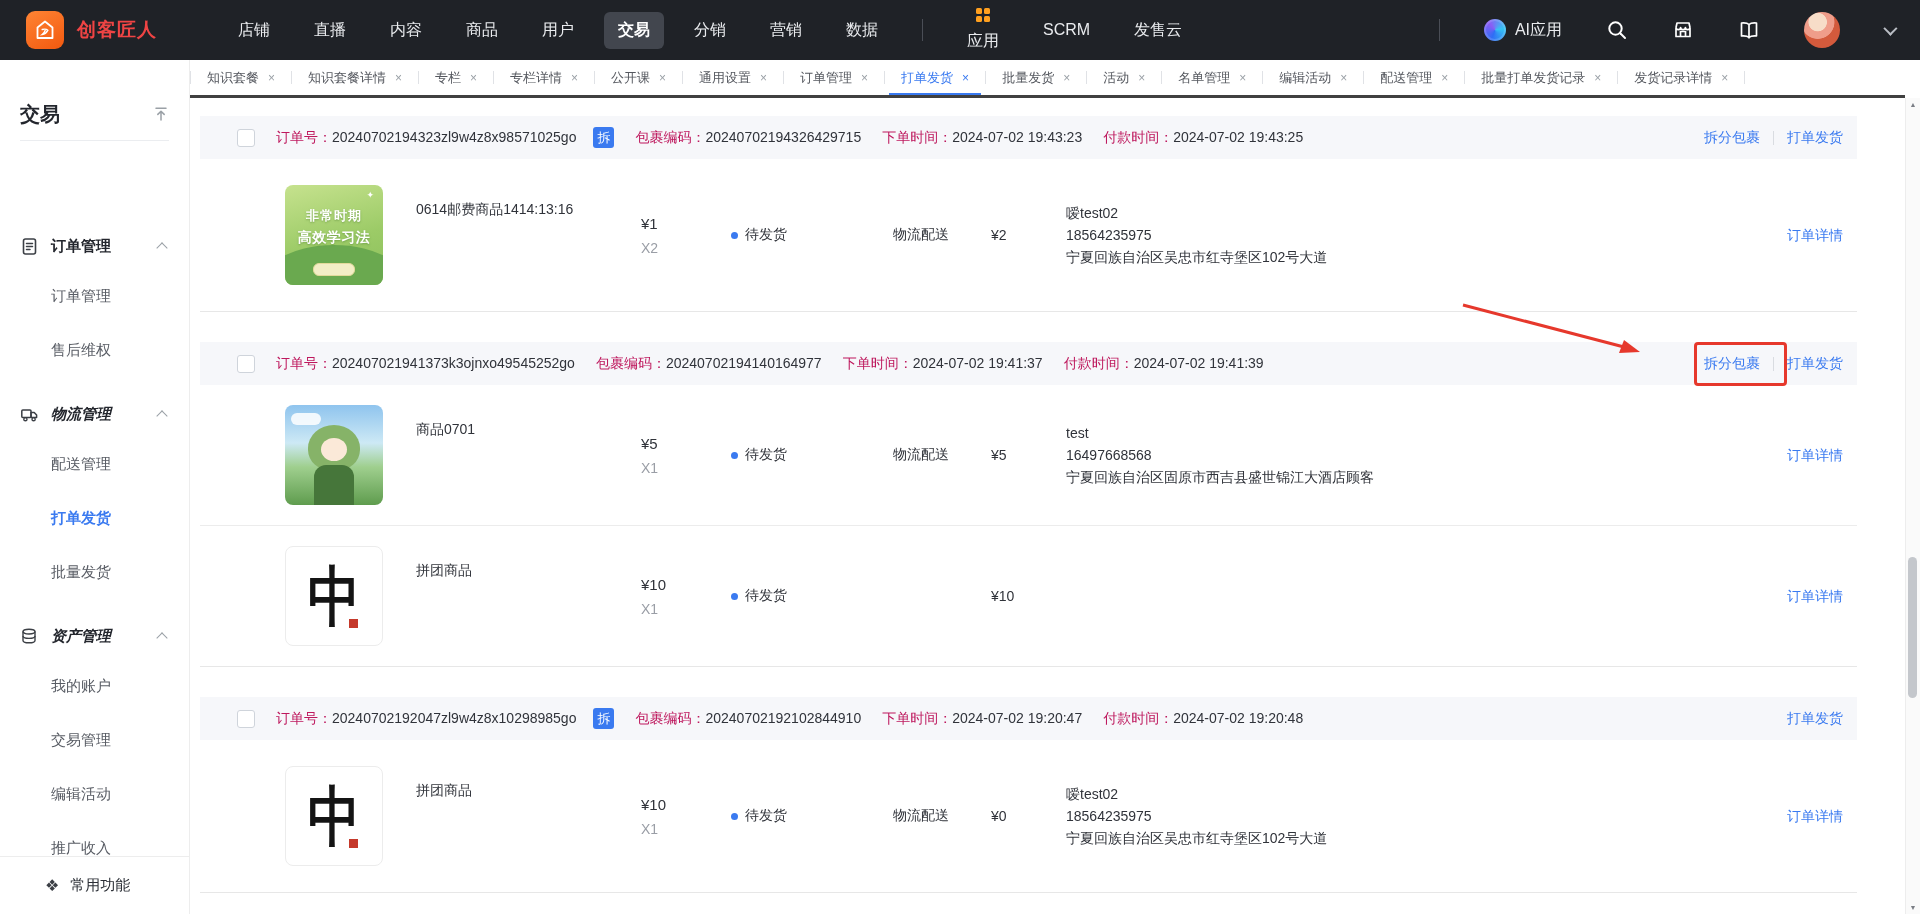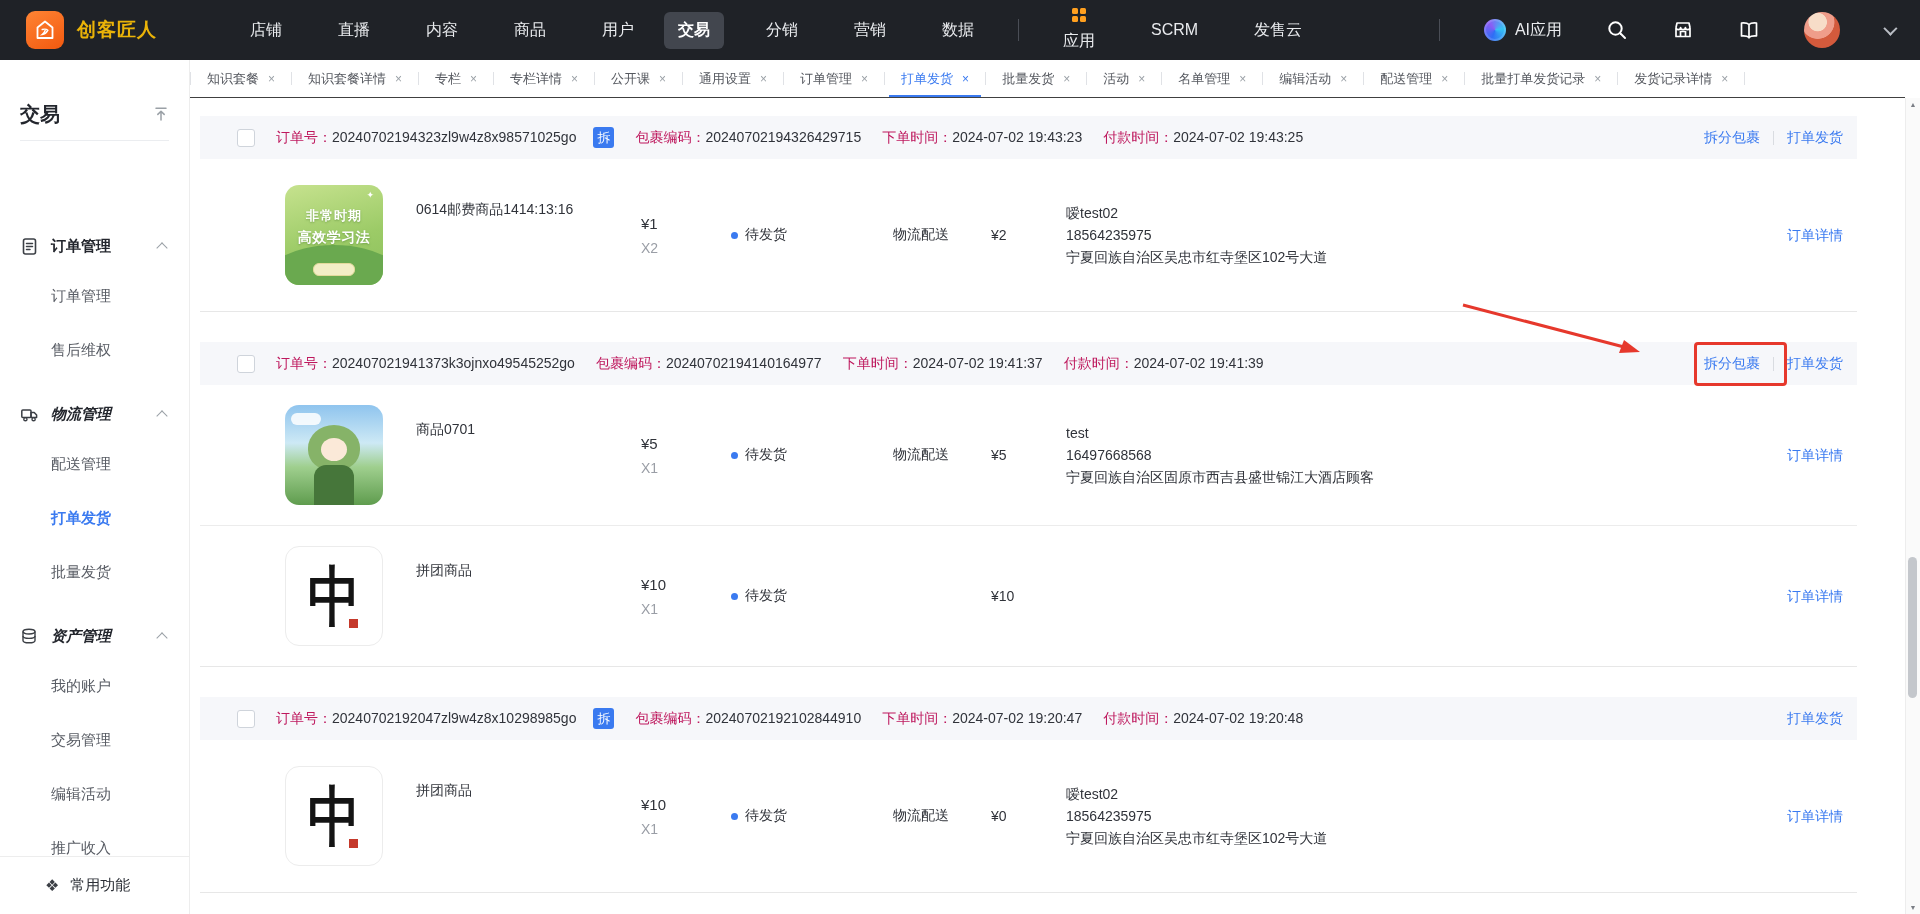--- a/index.html
+++ b/index.html
@@ -4,37 +4,37 @@
 <style>
   html,body{margin:0;padding:0;}
   body{
     width:1920px;height:914px;position:relative;overflow:hidden;background:#fff;
     font-family:"Liberation Sans","DejaVu Sans",sans-serif;color:#30333a;
   }
   
   #topnav{height:60px;background:#1f2227;display:flex;align-items:center;padding:0 26px;box-sizing:border-box;color:#e9ebee;}
   .brand{display:flex;align-items:center;gap:13px;width:212px;}
   .logo{width:38px;height:38px;border-radius:9px;background:linear-gradient(150deg,#ff8434,#f2590f);display:flex;align-items:center;justify-content:center;flex:none;}
-  .brand-name{font-size:19px;font-weight:700;color:#eab308;letter-spacing:1px;white-space:nowrap;}
+  .brand-name{font-size:19px;font-weight:700;color:#ef4444;letter-spacing:1px;white-space:nowrap;}
   .nav-items{display:flex;align-items:center;gap:44px;font-size:16px;}
-  .nav-item{cursor:pointer;white-space:nowrap;margin-left:12px;}
+  .nav-item{cursor:pointer;white-space:nowrap;}
   .nav-item.active{background:#42464e;border-radius:6px;padding:8px 14px;font-weight:700;color:#fff;margin:0 -14px;}
   .nav-sep{width:1px;height:22px;background:#4a4e56;}
   .apps-item{display:flex;align-items:center;gap:9px;cursor:pointer;flex-direction:column;}
   .apps-icon{display:grid;grid-template-columns:6px 6px;grid-template-rows:6px 6px;gap:2px;}
   .apps-icon i{background:#ffa01f;border-radius:1.5px;}
   .nav-right{margin-left:auto;display:flex;align-items:center;gap:44px;}
   .ai-item{display:flex;align-items:center;gap:9px;font-size:16px;cursor:pointer;}
   .ai-icon{width:22px;height:22px;border-radius:50%;background:conic-gradient(from 200deg,#2f6ef5,#8a5cf5,#35c3f3,#2f6ef5);box-shadow:inset 0 0 0 2px rgba(255,255,255,.15);}
   .tool-icon{width:22px;height:22px;cursor:pointer;flex:none;}
   .avatar{width:36px;height:36px;border-radius:50%;cursor:pointer;flex:none;
     background:radial-gradient(circle at 38% 28%,#f7ddc8 0 26%,#ef9d8a 28% 48%,#d35a3c 50% 78%,#b23c2a 80% 100%);}
   .caret-down{width:8px;height:8px;border-right:2px solid #b9bdc4;border-bottom:2px solid #b9bdc4;transform:rotate(45deg) translateY(-2px);cursor:pointer;}
   
-  #tabbar{position:absolute;left:190px;right:15px;top:60px;height:38px;background:#fff;border-bottom:1px solid #404040;display:flex;align-items:center;overflow:hidden;box-sizing:border-box;}
+  #tabbar{position:absolute;left:190px;right:15px;top:60px;height:38px;background:#fff;border-bottom:3px solid #404040;display:flex;align-items:center;overflow:hidden;box-sizing:border-box;}
   .tab{display:flex;align-items:center;gap:9px;padding:0 16px;height:100%;font-size:13px;color:#55585f;cursor:pointer;position:relative;white-space:nowrap;}
   .tab .x{color:#9aa0a6;font-size:12px;line-height:1;}
   .tab.active{color:#3a7af0;}
   .tab.active .x{color:#3a7af0;}
   .tab.active::after{content:'';position:absolute;left:4px;right:4px;bottom:0;height:2px;background:#3a7af0;}
   .tsep{width:1px;height:13px;background:#e0e2e6;flex:none;}
   
   #sidebar{position:absolute;left:0;top:60px;bottom:0;width:190px;background:#fff;border-right:1px solid #ededed;z-index:5;box-sizing:border-box;}
   .side-head{padding:28px 20px 0;display:flex;align-items:center;justify-content:space-between;height:52px;box-sizing:content-box;}
   .side-title{font-size:20px;font-weight:700;color:#23262d;}
@@ -55,21 +55,21 @@
   .cb{width:16px;height:16px;border:1px solid #cfd4db;border-radius:3px;background:#fff;flex:none;cursor:pointer;}
   .grp{margin-left:21px;white-space:nowrap;}
   .lbl{color:#be185d;}
   .val{color:#30333a;}
   .badge-split{background:#3a7af0;color:#fff;font-size:13px;min-width:21px;height:21px;border-radius:3px;display:flex;align-items:center;justify-content:center;margin-left:17px;flex:none;}
   .ohead-actions{margin-left:auto;display:flex;align-items:center;}
   .olink{color:#3a7af0;font-size:14px;cursor:pointer;text-decoration:none;white-space:nowrap;}
   .vsep{width:1px;height:14px;background:#d9dce1;margin:0 13px;flex:none;}
   .irow{display:grid;grid-template-columns:98px 258px 90px 150px 110px 75px 1fr 120px;align-items:center;height:152px;padding:0 14px 0 85px;}
   .irow.h140{height:140px;}
-  .cover{width:98px;height:100px;border-radius:14px;overflow:hidden;position:relative;cursor:pointer;}
+  .cover{width:98px;height:100px;border-radius:8px;overflow:hidden;position:relative;cursor:pointer;}
   .iname{align-self:start;padding:42px 12px 0 33px;font-size:14px;color:#30333a;}
   .irow.h140 .iname{padding-top:36px;}
   .pcell{display:flex;flex-direction:column;gap:8px;}
   .price{font-size:15px;color:#30333a;}
   .qty{font-size:14px;color:#9a9ea6;}
   .scell{display:flex;align-items:center;gap:7px;font-size:14px;}
   .dot{width:7px;height:7px;border-radius:50%;background:#3a7af0;flex:none;}
   .dcell{font-size:14px;padding-left:12px;}
   .acell{font-size:14px;}
   .bcell{font-size:14px;line-height:22px;}

